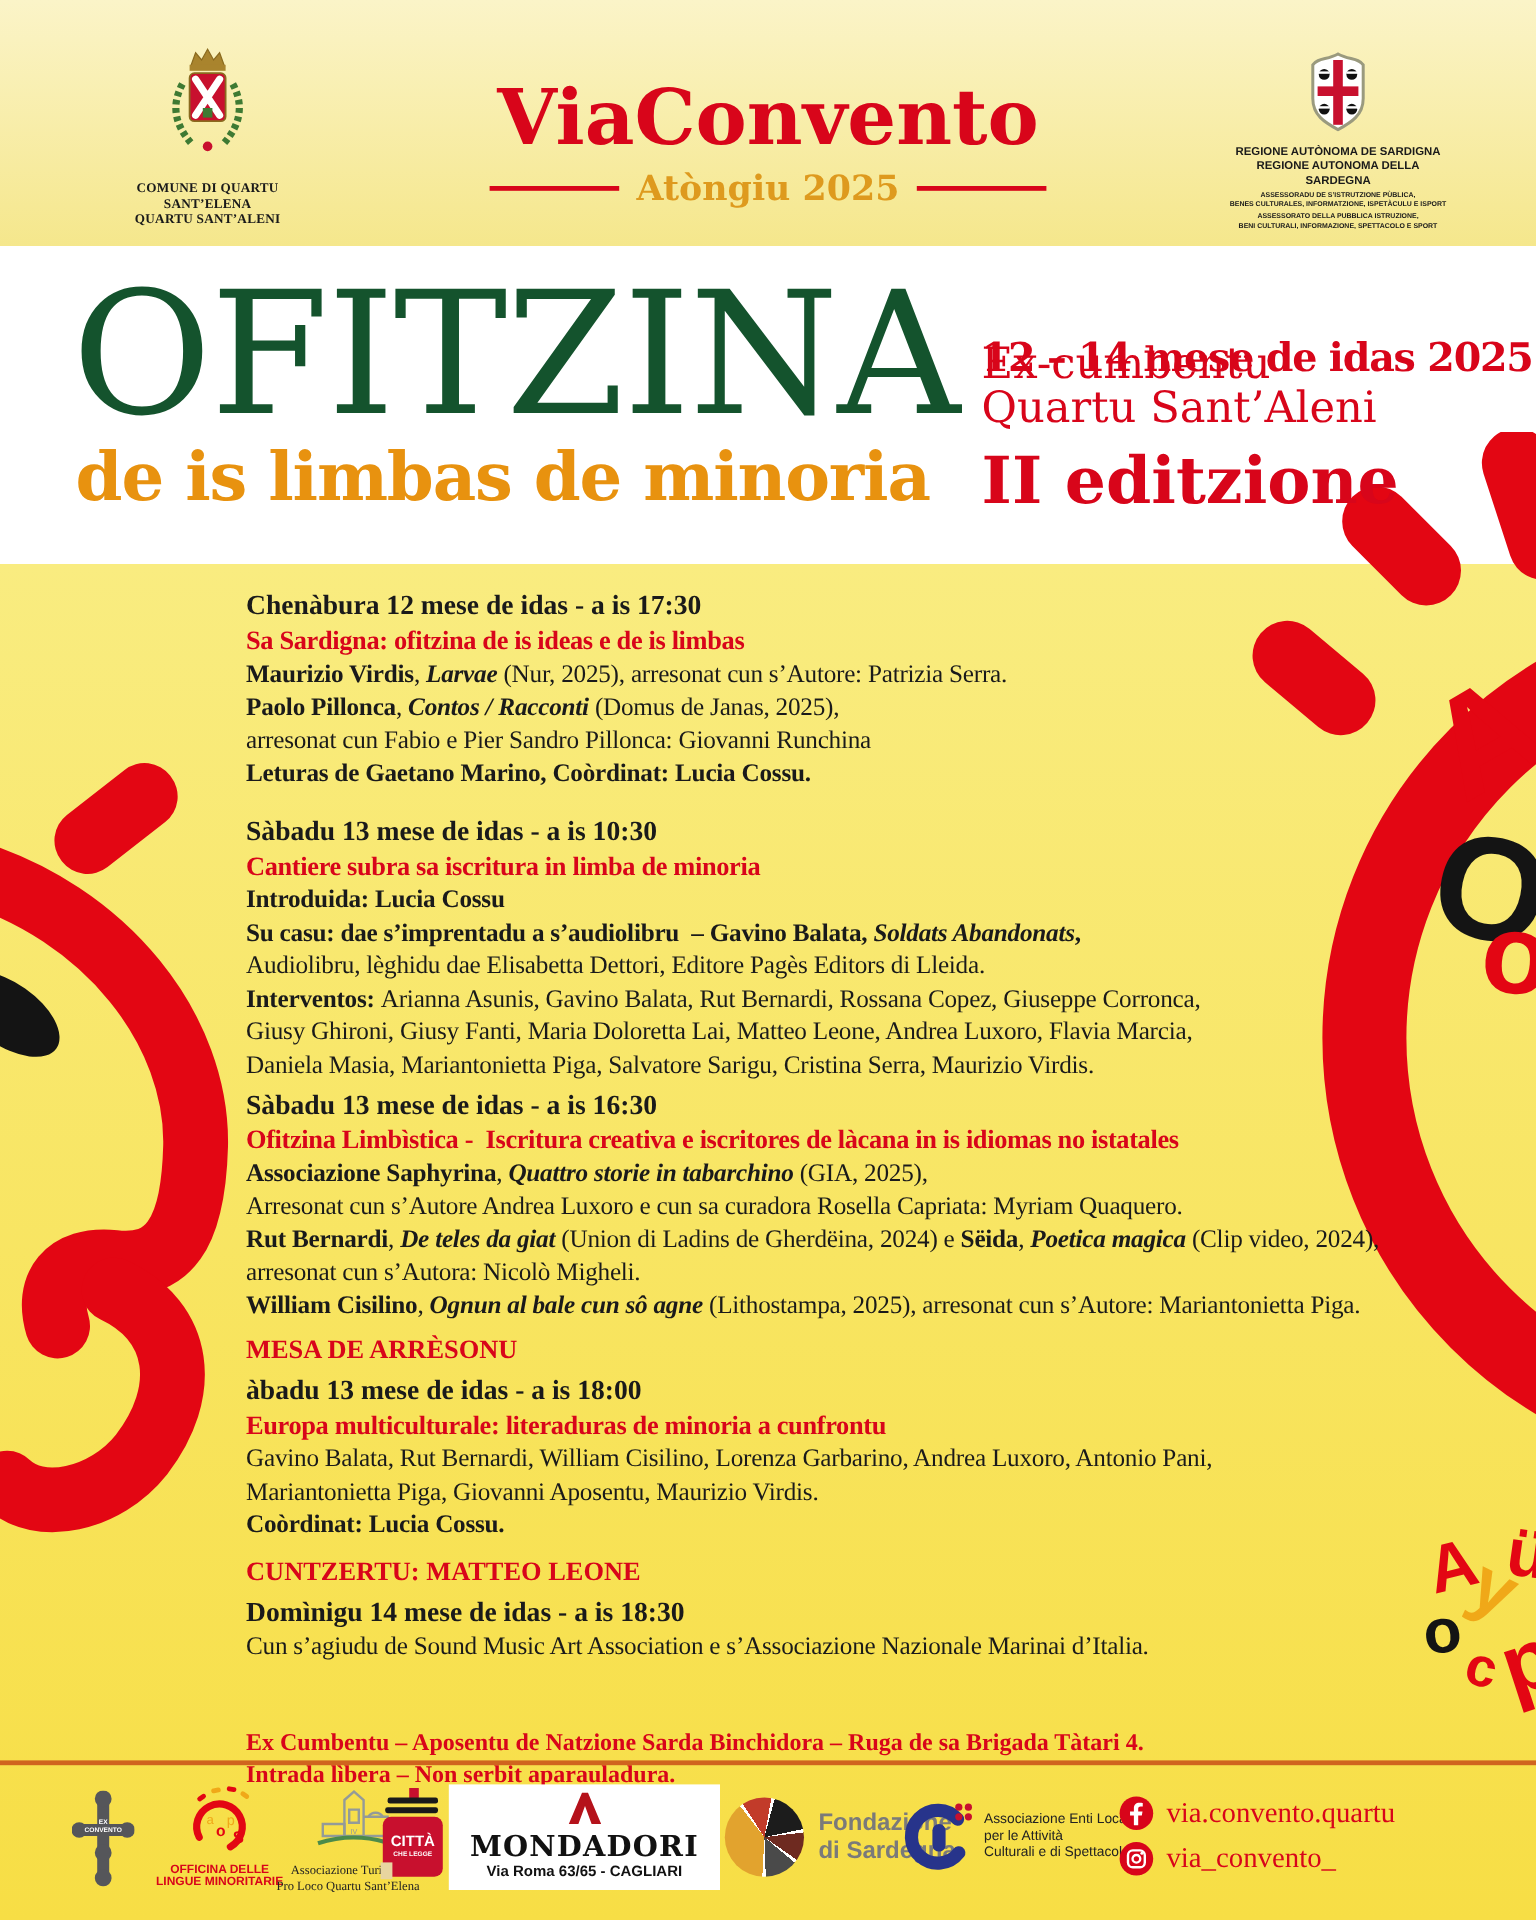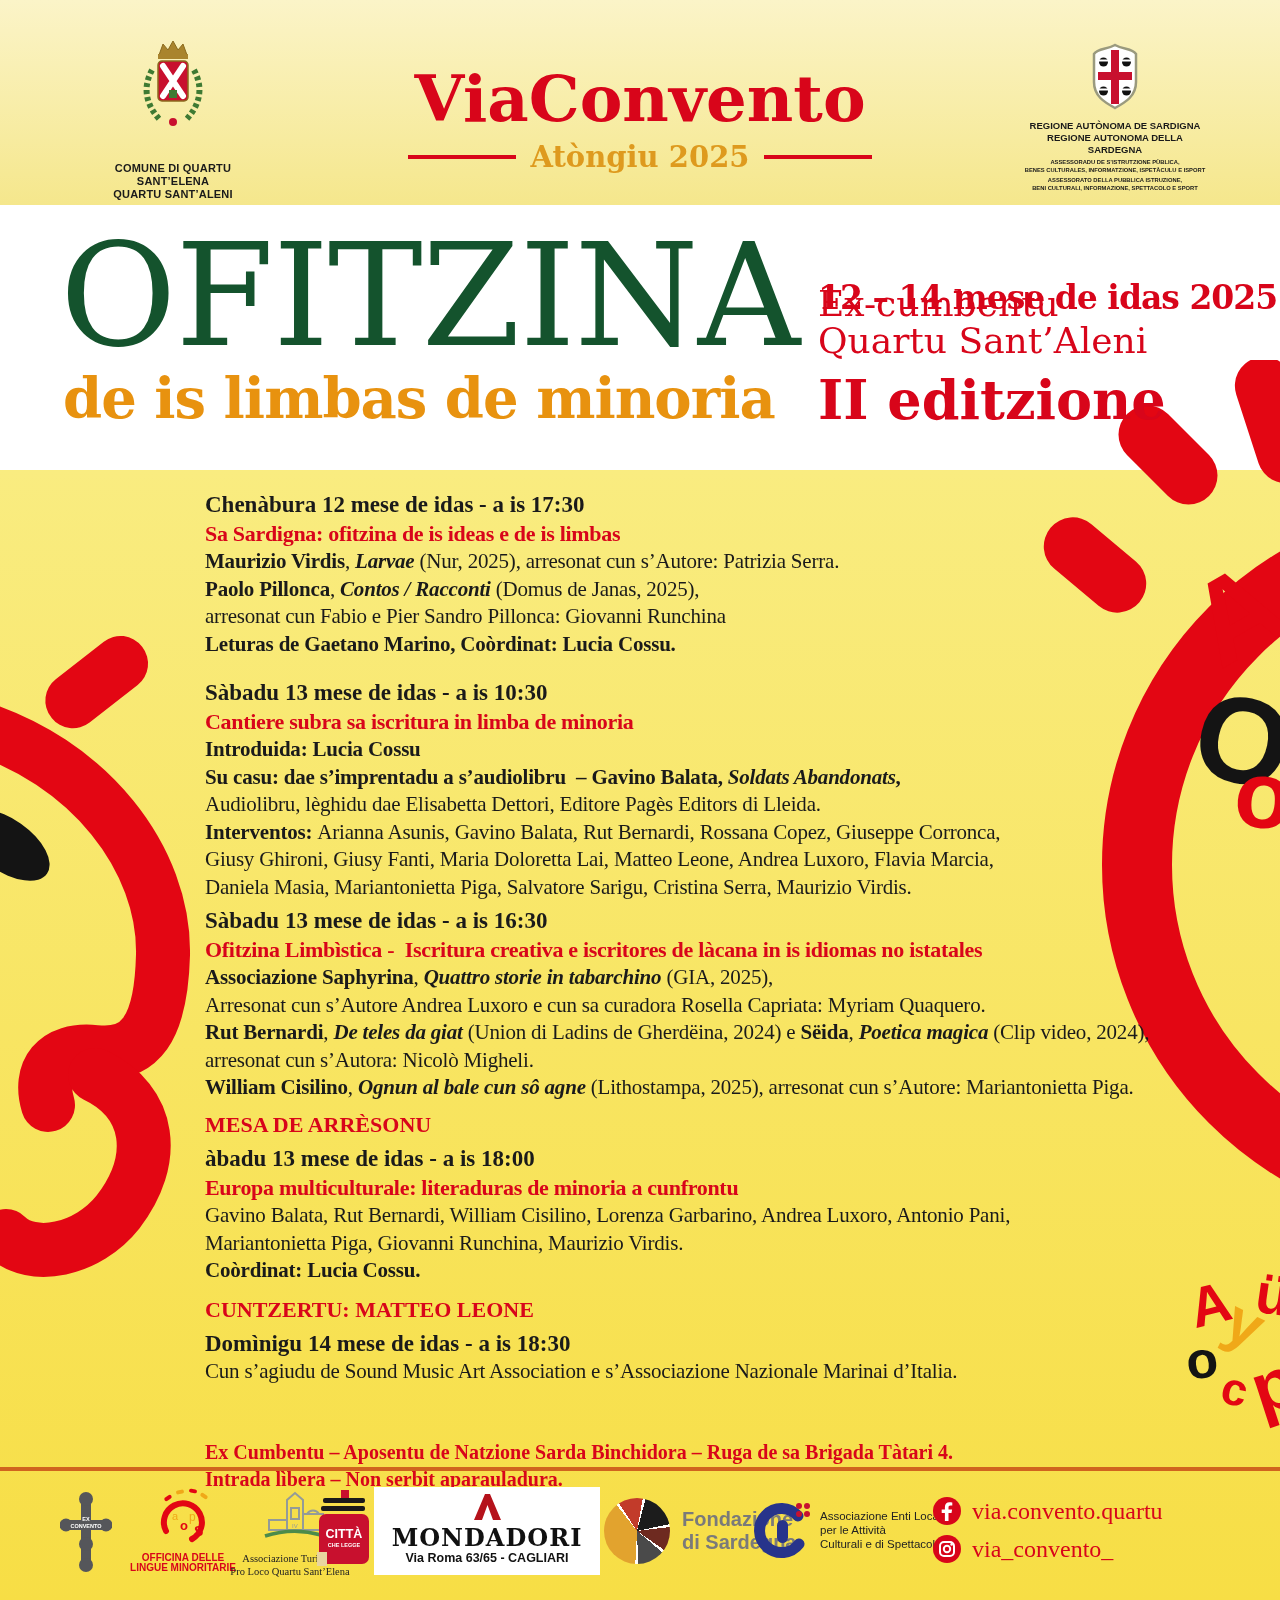--- a/index.html
+++ b/index.html
@@ -3,21 +3,21 @@
 <meta charset="utf-8">
 <style>
   html,body{margin:0;padding:0;}
   .page{position:relative;width:1280px;height:1600px;overflow:hidden;background:#F7DF45;font-family:"Liberation Serif",serif;}
   
   .band-top{position:absolute;top:0;left:0;width:100%;height:205px;background:linear-gradient(#FBF4C8,#F5E78C);}
   .band-white{position:absolute;top:205px;left:0;width:100%;height:265px;background:#ffffff;}
   .band-body{position:absolute;top:470px;left:0;width:100%;height:1130px;background:linear-gradient(#F9EC80,#F7DE45);}
   
   .comune{position:absolute;left:88px;top:38px;width:170px;text-align:center;}
-  .comune .label{margin-top:20px;font-family:Liberation Sans, sans-serif;font-weight:bold;font-size:11px;line-height:13px;color:#1A1A1A;letter-spacing:.2px;}
+  .comune .label{margin-top:8px;font-family:Liberation Serif, serif;font-weight:bold;font-size:11px;line-height:13px;color:#1A1A1A;letter-spacing:.2px;}
   .brand{position:absolute;left:350px;top:66px;width:580px;text-align:center;}
   .brand-title{font-family:"DejaVu Serif",serif;font-weight:bold;font-size:64px;line-height:66px;color:#D8051A;}
   .brand-season{margin-top:8px;display:flex;align-items:center;justify-content:center;gap:14px;}
   .brand-season .rule{width:108px;height:4px;background:#D8051A;}
   .brand-season .season{font-family:"DejaVu Serif",serif;font-weight:bold;font-size:29px;color:#DE9A1E;}
   .regione{position:absolute;left:1020px;top:42px;width:190px;text-align:center;}
   .regione .big{margin-top:6px;font-family:"Liberation Sans",sans-serif;font-weight:bold;font-size:9.5px;line-height:12px;color:#1A1A1A;}
   .regione .small{margin-top:3px;font-family:"Liberation Sans",sans-serif;font-weight:bold;font-size:5.8px;line-height:7.5px;color:#1A1A1A;}
   
   .hero-title{position:absolute;left:60px;top:222px;font-family:"DejaVu Serif",serif;font-weight:normal;font-size:142px;line-height:148px;letter-spacing:-1px;color:#14532d;z-index:3;}
@@ -179,21 +179,21 @@
         <p class="row b"><span>Arresonat cun s’Autore Andrea Luxoro e cun sa curadora Rosella Capriata: Myriam Quaquero.</span></p>
         <p class="row b"><span class="b">Rut Bernardi</span><span>, </span><span class="bi">De teles da giat</span><span> (Union di Ladins de Gherdëina, 2024) e </span><span class="b">Sëida</span><span>, </span><span class="bi">Poetica magica</span><span> (Clip video, 2024),</span></p>
         <p class="row b"><span>arresonat cun s’Autora: Nicolò Migheli.</span></p>
         <p class="row b"><span class="b">William Cisilino</span><span>, </span><span class="bi">Ognun al bale cun sô agne</span><span> (Lithostampa, 2025), arresonat cun s’Autore: Mariantonietta Piga.</span></p>
       </div>
       <div class="section" style="top: 1110px;">
         <p class="row k"><span>MESA DE ARRÈSONU</span></p>
         <p class="row d"><span>àbadu 13 mese de idas - a is 18:00</span></p>
         <p class="row t"><span>Europa multiculturale: literaduras de minoria a cunfrontu</span></p>
         <p class="row b"><span>Gavino Balata, Rut Bernardi, William Cisilino, Lorenza Garbarino, Andrea Luxoro, Antonio Pani,</span></p>
-        <p class="row b"><span>Mariantonietta Piga, Giovanni Runchina, Maurizio Virdis.</span></p>
+        <p class="row b"><span>Mariantonietta Piga, Giovanni Aposentu, Maurizio Virdis.</span></p>
         <p class="row b"><span class="b">Coòrdinat: Lucia Cossu.</span></p>
       </div>
       <div class="section" style="top: 1295px;">
         <p class="row k"><span>CUNTZERTU: MATTEO LEONE</span></p>
         <p class="row d"><span>Domìnigu 14 mese de idas - a is 18:30</span></p>
         <p class="row b"><span>Cun s’agiudu de Sound Music Art Association e s’Associazione Nazionale Marinai d’Italia.</span></p>
       </div>
     </div>
 
   <div class="note">

